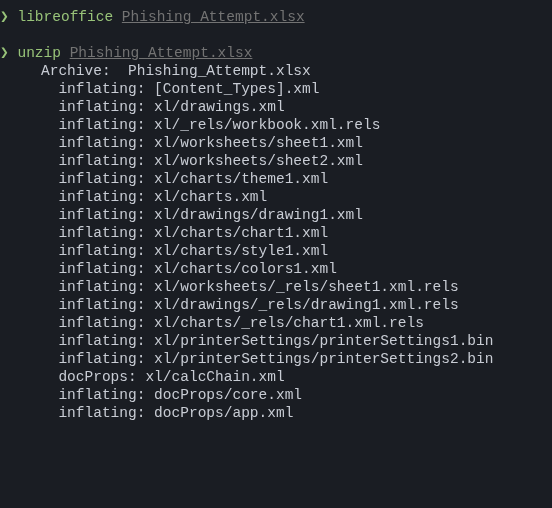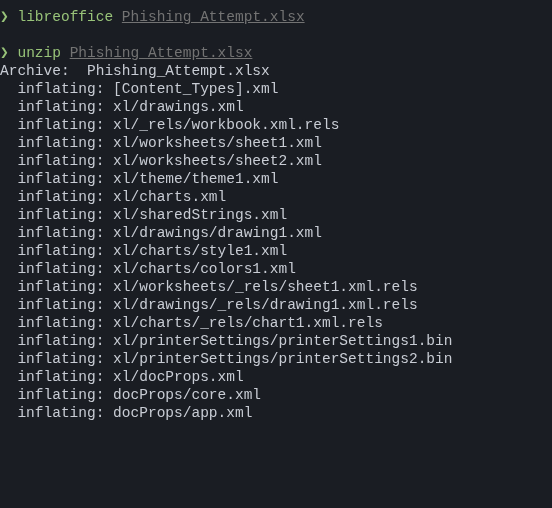--- a/index.html
+++ b/index.html
@@ -27,42 +27,43 @@
     }
     .cmd {
       color: #98c379;
     }
     .arg {
       color: #737373;
       text-decoration: underline;
     }
     .output {
       color: #c8ccd4;
+      margin-left: 41px;
     }
   </style>
 </head>
 <body>
 
 <div id="terminal">
     <div class="line"><span class="prompt">❯ </span><span class="cmd">libreoffice</span><span> </span><span class="arg">Phishing_Attempt.xlsx</span></div>
     <div class="line"><span> </span></div>
     <div class="line"><span class="prompt">❯ </span><span class="cmd">unzip</span><span> </span><span class="arg">Phishing_Attempt.xlsx</span></div>
     <div class="line"><span class="output">Archive:  Phishing_Attempt.xlsx</span></div>
     <div class="line"><span class="output">  inflating: [Content_Types].xml  </span></div>
     <div class="line"><span class="output">  inflating: xl/drawings.xml  </span></div>
     <div class="line"><span class="output">  inflating: xl/_rels/workbook.xml.rels  </span></div>
     <div class="line"><span class="output">  inflating: xl/worksheets/sheet1.xml  </span></div>
     <div class="line"><span class="output">  inflating: xl/worksheets/sheet2.xml  </span></div>
-    <div class="line"><span class="output">  inflating: xl/theme/theme1.xml  </span></div>
+    <div class="line"><span class="output">  inflating: xl/charts/theme1.xml  </span></div>
     <div class="line"><span class="output">  inflating: xl/charts.xml  </span></div>
-    <div class="line"><span class="output">  inflating: xl/sharedStrings.xml  </span></div>
     <div class="line"><span class="output">  inflating: xl/drawings/drawing1.xml  </span></div>
+    <div class="line"><span class="output">  inflating: xl/charts/chart1.xml  </span></div>
     <div class="line"><span class="output">  inflating: xl/charts/style1.xml  </span></div>
     <div class="line"><span class="output">  inflating: xl/charts/colors1.xml  </span></div>
     <div class="line"><span class="output">  inflating: xl/worksheets/_rels/sheet1.xml.rels  </span></div>
     <div class="line"><span class="output">  inflating: xl/drawings/_rels/drawing1.xml.rels  </span></div>
     <div class="line"><span class="output">  inflating: xl/charts/_rels/chart1.xml.rels  </span></div>
     <div class="line"><span class="output">  inflating: xl/printerSettings/printerSettings1.bin  </span></div>
     <div class="line"><span class="output">  inflating: xl/printerSettings/printerSettings2.bin  </span></div>
-    <div class="line"><span class="output">  inflating: xl/docProps.xml  </span></div>
+    <div class="line"><span class="output">  docProps: xl/calcChain.xml  </span></div>
     <div class="line"><span class="output">  inflating: docProps/core.xml  </span></div>
     <div class="line"><span class="output">  inflating: docProps/app.xml  </span></div>
   </div>
 
 </body></html>

